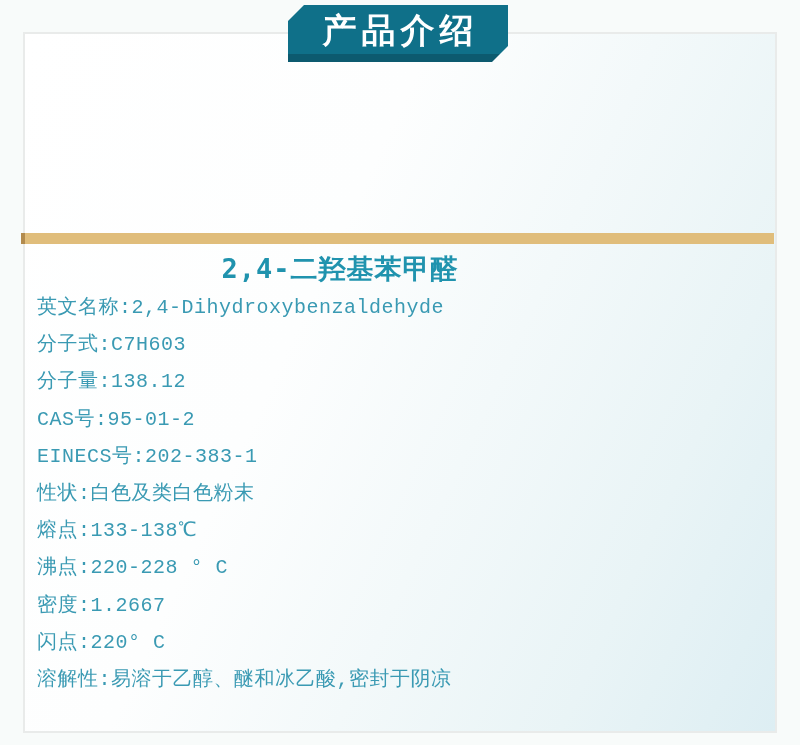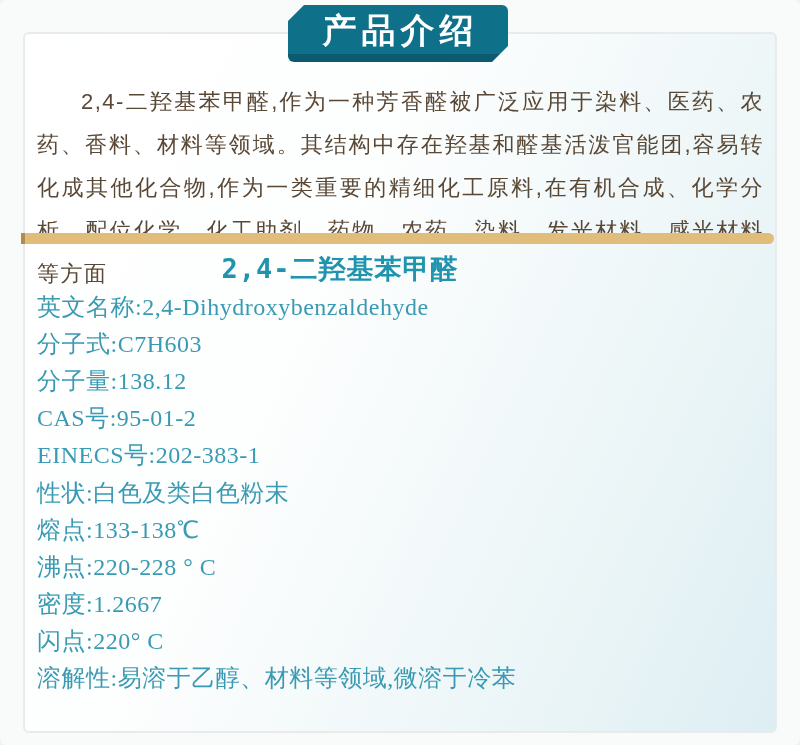--- a/index.html
+++ b/index.html
@@ -1,15 +1,15 @@
 <!DOCTYPE html>
 <html style="--page-bg: #f8fbfa; --banner-bg: #0f7089; --banner-edge: #0c5a6f; --intro-text: #5a4836; --divider: #e0bd7b; --divider-cap: #b28b4e; --title: #2093ae; --property-text: #3a9ab3;"><head>
 <meta charset="utf-8">
 <style>
-  * { margin: 0; padding: 0; box-sizing: border-box; border-radius: 6px; }
+  * { margin: 0; padding: 0; box-sizing: border-box; }
   html, body { background: #eef2f1; }
   .page {
     position: relative;
     width: 800px;
     height: 745px;
     background: var(--page-bg, #f8fbfa);
     overflow: hidden;
     font-family: "Liberation Sans", sans-serif;
   }
   .card {
@@ -79,50 +79,49 @@
   .prop-list {
     position: absolute;
     left: 37px; top: 288px;
     width: 735px;
   }
   .prop-line {
     height: 37.2px;
     display: flex;
     align-items: center;
     color: var(--property-text, #3a9ab3);
-    font-size: 24px;
+    font-size: 20px;
     letter-spacing: 0.5px;
     white-space: nowrap;
-    font-family: Liberation Serif, serif;
+    font-family: Liberation Mono, monospace;
   }
 </style>
 </head>
 <body>
 
 <div class="page">
 
   <div class="card"></div>
 
   <div class="banner">
     <span class="banner-label">产品介绍</span>
   </div>
 
-  <p class="intro">2,4-二羟基苯甲醛,作为一种芳香醛被广泛应用于染料、医药、农药、香料、材料等领域。其结构中存在羟基和醛基活泼官能团,容易转化成其他化合物,作为一类重要的精细化工原料,在有机合成、化学分析、配位化学、化工助剂、药物、农药、染料、发光材料、感光材料等方面</p>
 
   <div class="divider"></div>
 
   <h1 class="product-title">2,4-二羟基苯甲醛</h1>
 
   <div class="prop-list">
       <div class="prop-line">英文名称:2,4-Dihydroxybenzaldehyde</div>
       <div class="prop-line">分子式:C7H603</div>
       <div class="prop-line">分子量:138.12</div>
       <div class="prop-line">CAS号:95-01-2</div>
       <div class="prop-line">EINECS号:202-383-1</div>
       <div class="prop-line">性状:白色及类白色粉末</div>
       <div class="prop-line">熔点:133-138℃</div>
       <div class="prop-line">沸点:220-228 ° C</div>
       <div class="prop-line">密度:1.2667</div>
       <div class="prop-line">闪点:220° C</div>
-      <div class="prop-line">溶解性:易溶于乙醇、材料等领域,微溶于冷苯</div>
+      <div class="prop-line">溶解性:易溶于乙醇、醚和冰乙酸,密封于阴凉</div>
     </div>
 
 </div>
 
 </body></html>

